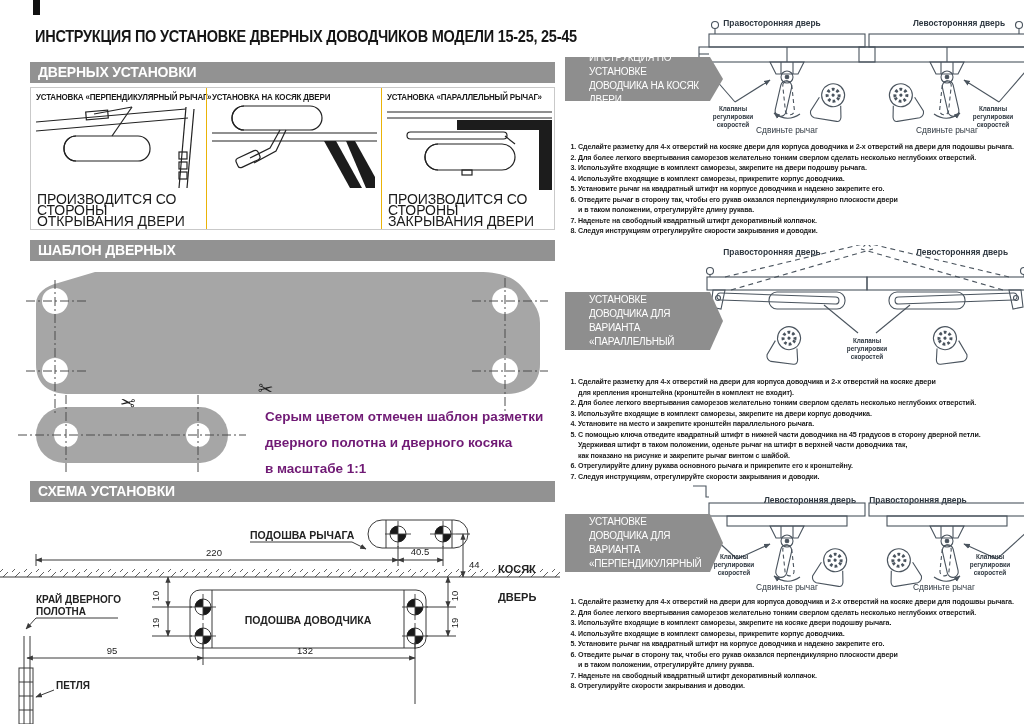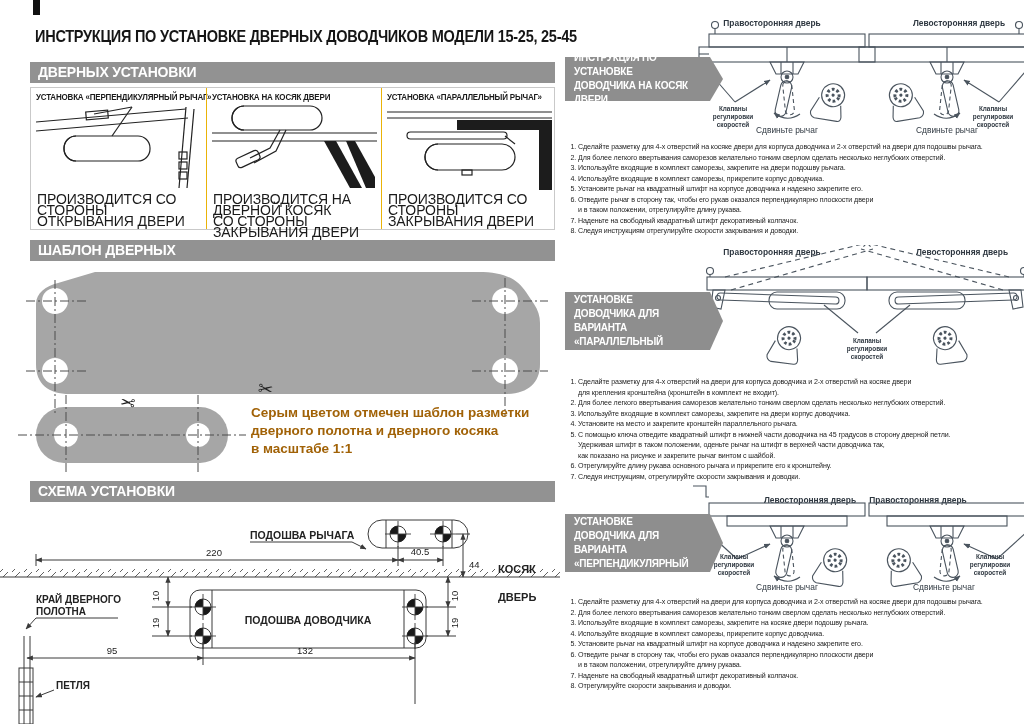--- a/index.html
+++ b/index.html
@@ -7,28 +7,28 @@
   body{position:relative;background:#fff;font-family:"Liberation Sans",sans-serif;color:#111;overflow:hidden}
   .abs{position:absolute}
   .pre{white-space:pre-line}
   .title{left:35px;top:27px;font-size:16.5px;font-weight:bold;letter-spacing:-0.3px;white-space:nowrap;transform:scaleX(.88);transform-origin:0 0;color:#151515}
   .bar{left:30px;width:525px;height:21px;background:#929292;color:#fff;font-weight:bold;font-size:14px;line-height:21px;padding-left:8px;letter-spacing:-0.2px}
   .panel-row{left:30px;top:87px;width:525px;height:143px;border:1px solid #c9c9c9}
   .panel{position:absolute;top:0;height:141px;width:175px}
   .panel + .panel{border-left:1px solid #eab308}
   .panel-title{position:absolute;left:5px;top:4px;font-size:8.6px;font-weight:bold;letter-spacing:-0.2px;white-space:nowrap;transform:scaleX(.93);transform-origin:0 0;color:#1a1a1a}
   .panel-caption{position:absolute;left:6px;top:106px;font-size:14px;font-weight:normal;line-height:11px;letter-spacing:-0.1px;color:#1a1a1a}
-  .tpl-note{left:251px;top:404px;font-size:13.5px;font-weight:bold;line-height:18px;color:#a16207}
+  .tpl-note{left:265px;top:404px;font-size:13.5px;font-weight:bold;line-height:26px;color:#701a75}
   .scissors{font-size:18px;color:#222;line-height:1}
-  .banner{background:#8e8e8e;color:#fff;font-weight:bold;font-size:10px;line-height:1.42;letter-spacing:-0.25px;display:flex;align-items:center;padding:0 20px 0 9px;clip-path:polygon(0 0,calc(100% - 13px) 0,100% 50%,calc(100% - 13px) 100%,0 100%)}
+  .banner{background:#8e8e8e;color:#fff;font-weight:normal;font-size:10px;line-height:1.42;letter-spacing:-0.25px;display:flex;align-items:center;padding:0 20px 0 24px;clip-path:polygon(0 0,calc(100% - 13px) 0,100% 50%,calc(100% - 13px) 100%,0 100%)}
   .iblock{position:absolute;left:562px;width:462px}
   .dlabel{position:absolute;transform:translateX(-50%);font-size:8.4px;font-weight:bold;color:#2e3740;white-space:nowrap}
   .vlabel{position:absolute;transform:translateX(-50%);font-size:6.4px;font-weight:bold;color:#2e3740;text-align:center;line-height:1.22}
   .mlabel{position:absolute;transform:translateX(-50%);font-size:8.4px;font-weight:normal;color:#2e3740;white-space:nowrap}
-  .steps{position:absolute;left:565px;width:459px;font-size:7.1px;font-weight:normal;letter-spacing:-0.1px;line-height:10.5px;color:#1c1c1c;padding-left:13px;list-style:decimal outside}
+  .steps{position:absolute;left:565px;width:459px;font-size:7.1px;font-weight:bold;letter-spacing:-0.1px;line-height:10.5px;color:#1c1c1c;padding-left:13px;list-style:decimal outside}
   .steps li{white-space:pre-line}
   .corner-mark{left:33px;top:0;width:7px;height:15px;background:#111}
   svg{display:block}
 </style>
 </head>
 <body>
 
 <div class="abs corner-mark"></div>
 
 <div class="abs title">ИНСТРУКЦИЯ ПО УСТАНОВКЕ ДВЕРНЫХ ДОВОДЧИКОВ МОДЕЛИ 15-25, 25-45</div>
@@ -65,22 +65,20 @@
         <path d="M32,2 a12,12 0 0 0 0,24"></path>
         <line x1="0" y1="29" x2="165" y2="29"></line>
         <line x1="0" y1="37" x2="165" y2="37"></line>
         <path d="M68,26 L58,44 L38,54"></path>
         <path d="M74,26 L64,47 L42,59"></path>
         <rect x="24" y="50" width="24" height="10" rx="3" transform="rotate(-25 36 55)"></rect>
         <path d="M112,37 L124,37 L150,84 L138,84 Z" fill="#1c1c1c" stroke="none"></path>
         <path d="M134,37 L143,37 L163,73 L163,84 L154,84 Z" fill="#1c1c1c" stroke="none"></path>
       </g>
     </svg>
-    <div class="panel-caption pre">ПРОИЗВОДИТСЯ НА ДВЕРНОЙ КОСЯК
-СО СТОРОНЫ ЗАКРЫВАНИЯ ДВЕРИ</div>
   </div>
   <div class="panel" style="left:350px">
     <div class="panel-title">УСТАНОВКА «ПАРАЛЛЕЛЬНЫЙ РЫЧАГ»</div>
     <svg class="abs" style="left:5px;top:16px" width="165" height="86" viewBox="0 0 165 86">
       <g fill="none" stroke="#222" stroke-width="1.2">
         <line x1="0" y1="8" x2="165" y2="8"></line>
         <line x1="0" y1="14" x2="165" y2="14"></line>
         <rect x="70" y="16" width="95" height="10" fill="#1c1c1c" stroke="none"></rect>
         <rect x="20" y="28" width="100" height="7" rx="3.5"></rect>
         <line x1="118" y1="32" x2="128" y2="40"></line>

